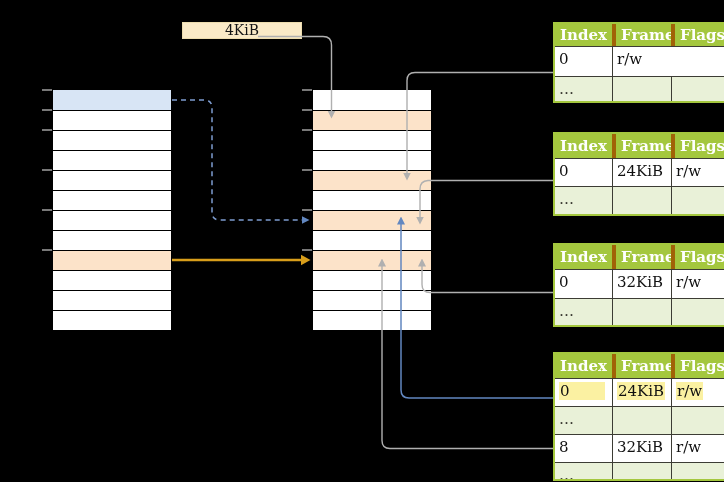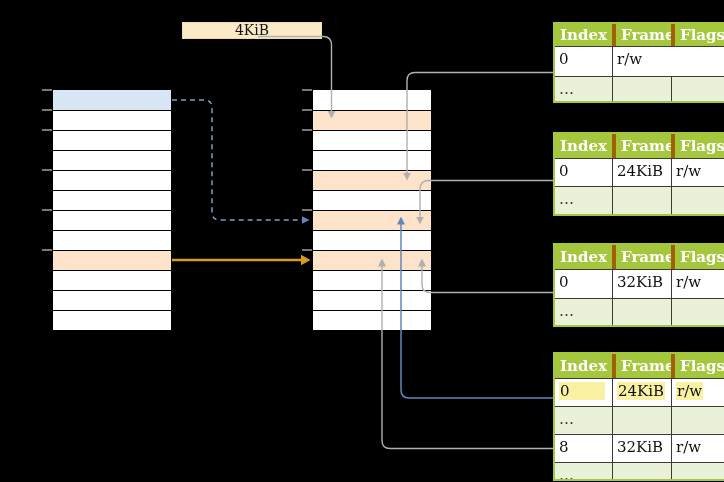--- a/index.html
+++ b/index.html
@@ -2,21 +2,21 @@
 <html style="--background: #000000; --row-white: #ffffff; --row-blue: #d8e5f5; --row-orange: #fce3c9; --box-beige: #faeac7; --table-header-green: #a4c73e; --table-row-green: #e9f1d8; --highlight-yellow: #fbf1a2; --arrow-gray: #b0b0b0; --arrow-blue: #6287c0; --arrow-blue-dash: #7d9cd0; --arrow-orange: #d89e1b; --tick-gray: #787878;"><head>
 <meta charset="utf-8">
 <style>
   *{box-sizing:border-box;margin:0;padding:0}
   html,body{width:724px;height:482px;background:#000;overflow:hidden}
   body{position:relative;font-family:"DejaVu Serif",serif}
   .abs{position:absolute}
   #stage{position:absolute;left:0;top:0;width:724px;height:482px}
 
   
-  .kib-box{left:182px;top:22px;width:140px;height:17px;background:var(--box-beige);
+  .kib-box{left:182px;top:22px;width:120px;height:17px;background:var(--box-beige);
     border:1px solid #ecdcae;text-align:center;font-size:14px;line-height:14px;color:#141414}
 
   
   .mem-col{top:89px;width:120px;border:1px solid #000;background:#fff}
   #colA{left:52px}
   #colB{left:312px}
   .mem-row{height:20px;background:var(--row-white)}
   .mem-row + .mem-row{border-top:1px solid #000}
   .mem-row.blue{background:var(--row-blue)}
   .mem-row.orange{background:var(--row-orange)}

